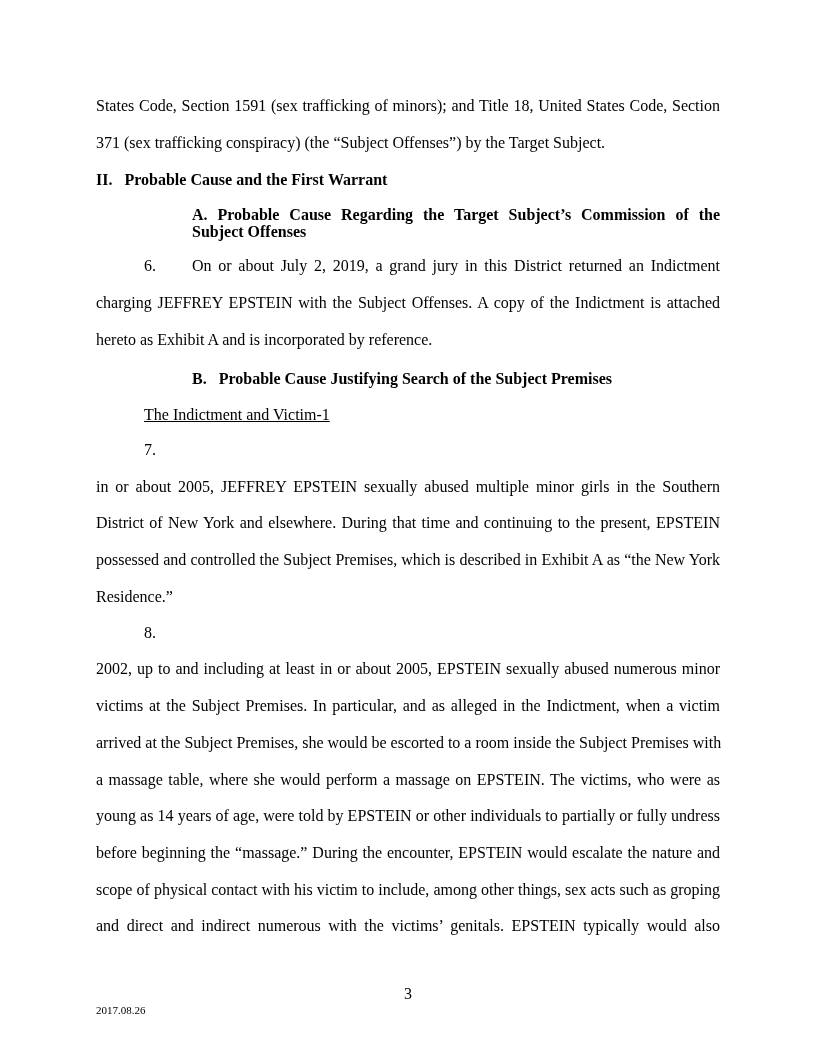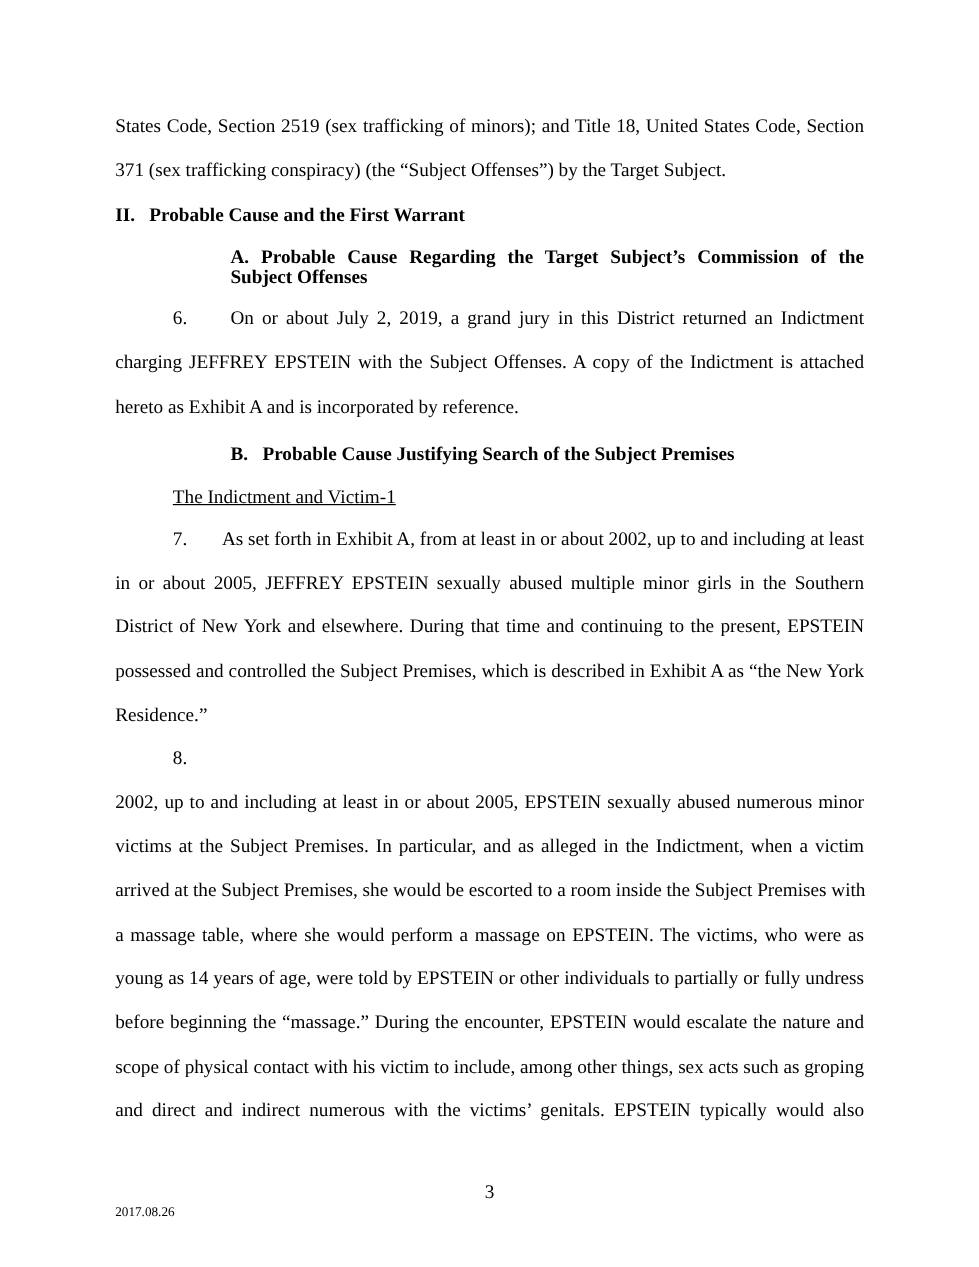--- a/index.html
+++ b/index.html
@@ -55,21 +55,21 @@
       left: 96px;
       top: 1004px;
       font-size: 11px;
     }
   </style>
 </head>
 <body>
 
 <div>
 
-  <div class="line justify" style="top:96px;">States Code, Section 2519 (sex trafficking of minors); and Title 18, United States Code, Section</div>
+  <div class="line justify" style="top:96px;">States Code, Section 1591 (sex trafficking of minors); and Title 18, United States Code, Section</div>
   <div class="line" style="top:133px;">371 (sex trafficking conspiracy) (the “Subject Offenses”) by the Target Subject.</div>
 
   <div class="line bold" style="top:170px;">II.&nbsp;&nbsp;&nbsp;Probable Cause and the First Warrant</div>
 
   <div class="sub-heading justify" style="top:206px;">A.  Probable Cause Regarding the Target Subject’s Commission of the</div>
   <div class="sub-heading" style="top:223px;">Subject Offenses</div>
 
   <div class="line" style="top:256px; display:flex;">
     <span class="para-num">6.</span>
     <span class="justify" style="flex:1;">On or about July 2, 2019, a grand jury in this District returned an Indictment</span>
@@ -78,21 +78,20 @@
   <div class="line" style="top:330px;">hereto as Exhibit A and is incorporated by reference.</div>
 
   <div class="sub-heading" style="top:369px; line-height:20px;">B.&nbsp;&nbsp;&nbsp;Probable Cause Justifying Search of the Subject Premises</div>
 
   <div class="line" style="top:405px; left:144px; width:auto;">
     <span class="underline">The Indictment and Victim-1</span>
   </div>
 
   <div class="line" style="top:440px; display:flex;">
     <span class="para-num">7.</span>
-    <span class="justify" style="flex:1;">As set forth in Exhibit A, from at least in or about 2002, up to and including at least</span>
   </div>
   <div class="line justify" style="top:477px;">in or about 2005, JEFFREY EPSTEIN sexually abused multiple minor girls in the Southern</div>
   <div class="line justify" style="top:513px;">District of New York and elsewhere.  During that time and continuing to the present, EPSTEIN</div>
   <div class="line justify" style="top:550px;">possessed and controlled the Subject Premises, which is described in Exhibit A as “the New York</div>
   <div class="line" style="top:587px;">Residence.”</div>
 
   <div class="line" style="top:623px; display:flex;">
     <span class="para-num">8.</span>
   </div>
   <div class="line justify" style="top:659px;">2002, up to and including at least in or about 2005, EPSTEIN sexually abused numerous minor</div>

